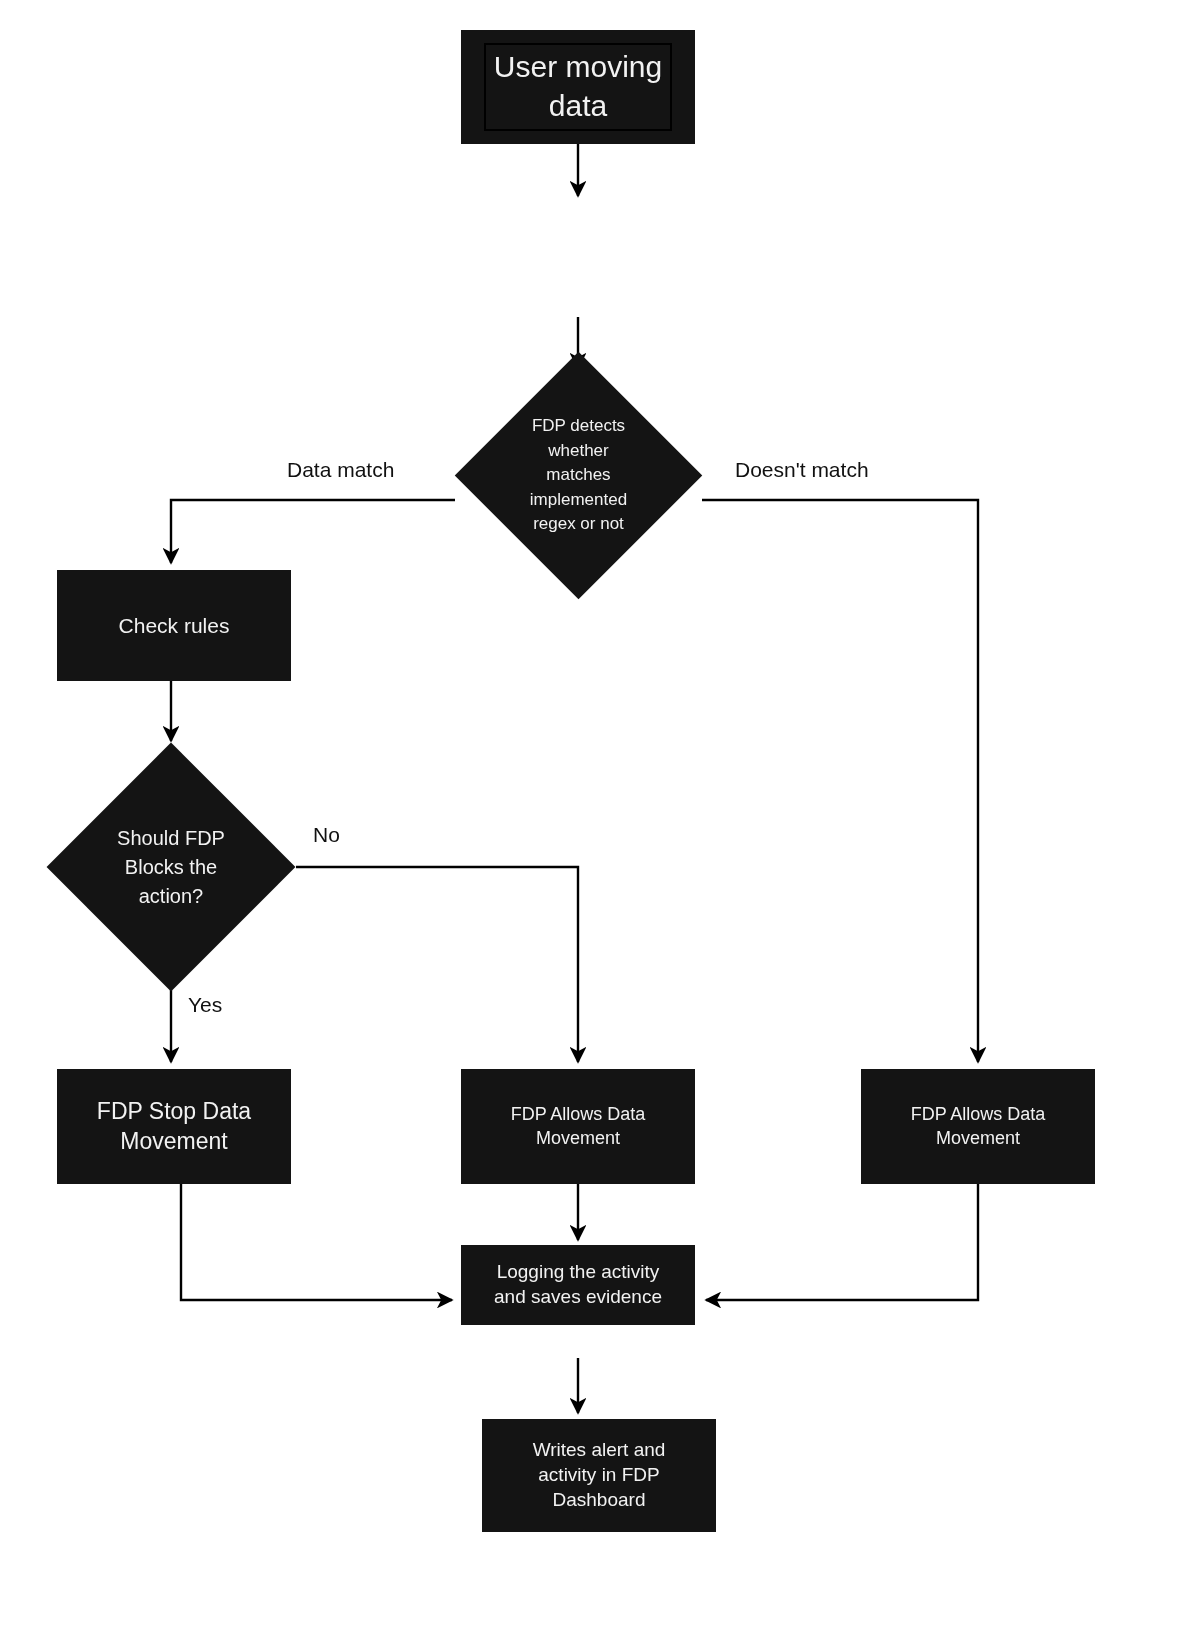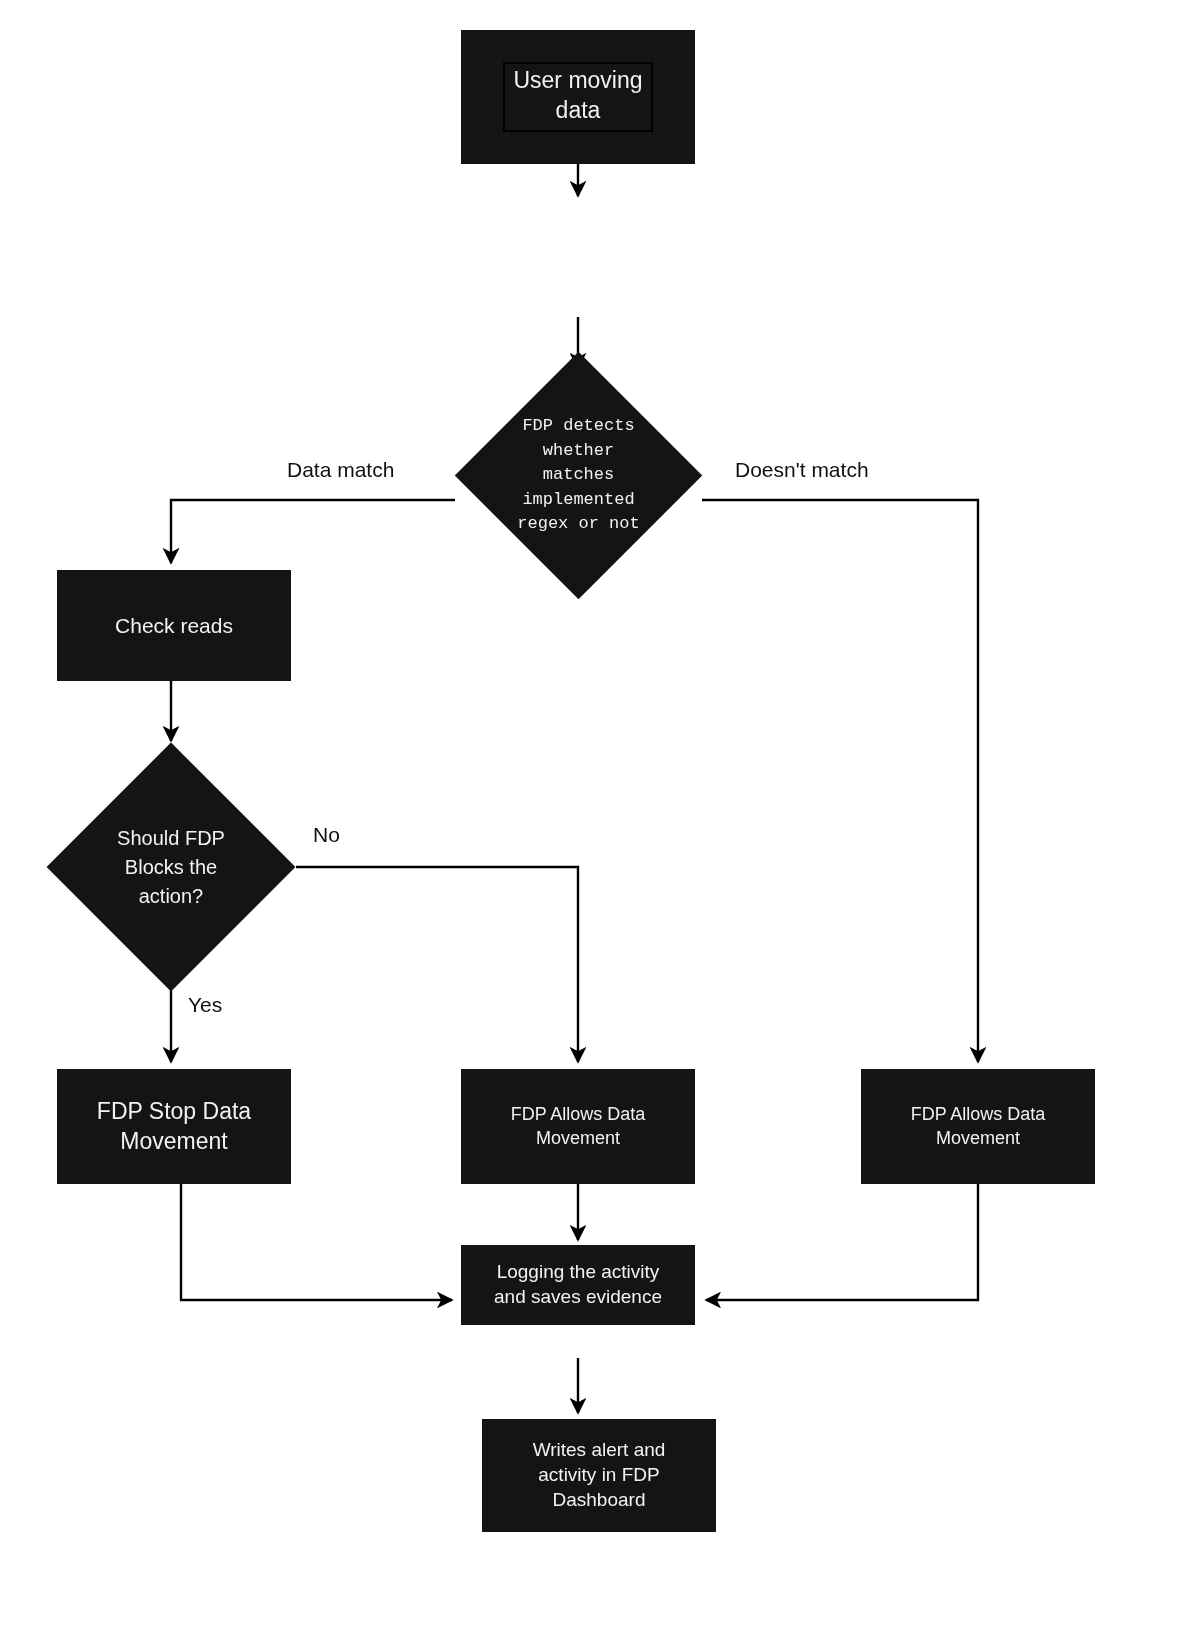--- a/index.html
+++ b/index.html
@@ -111,41 +111,41 @@
 
     <path d="M 181 1184 L 181 1300 L 452 1300" stroke="#000000" stroke-width="2.4" fill="none" marker-end="url(#arrow)"></path>
 
     <path d="M 578 1184 L 578 1240" stroke="#000000" stroke-width="2.4" fill="none" marker-end="url(#arrow)"></path>
 
     <path d="M 978 1184 L 978 1300 L 706 1300" stroke="#000000" stroke-width="2.4" fill="none" marker-end="url(#arrow)"></path>
 
     <path d="M 578 1358 L 578 1413" stroke="#000000" stroke-width="2.4" fill="none" marker-end="url(#arrow)"></path>
   </svg>
 
-  <div class="node" style="left:461px; top:30px; width:234px; height:134px; font-size:23px;">
+  <div class="node" style="left:461px; top:30px; width:234px; height:114px; font-size:30px;">
     <span class="inner-box">User moving
 data</span>
   </div>
 
 
   <div class="diamond" style="left:491px; top:388px; width:175px; height:175px;">
     <div class="shape"></div>
-    <div class="dlabel" style="font-size:17px;font-family:Liberation Mono, monospace;">FDP detects
+    <div class="dlabel" style="font-size:17px;">FDP detects
 whether
 matches
 implemented
 regex or not</div>
   </div>
 
   <div class="edge-label" style="left:287px; top:458px;">Data match</div>
 
   <div class="edge-label" style="left:735px; top:458px;text-align:right;">Doesn't match</div>
 
   <div class="node" style="left:57px; top:570px; width:234px; height:111px; font-size:21px;">
-    <span class="txt">Check reads</span>
+    <span class="txt">Check rules</span>
   </div>
 
   <div class="diamond" style="left:83px; top:779px; width:176px; height:176px;">
     <div class="shape"></div>
     <div class="dlabel" style="font-size:20px;">Should FDP
 Blocks the
 action?</div>
   </div>
 
   <div class="edge-label" style="left:313px; top:823px;text-align:right;">No</div>

